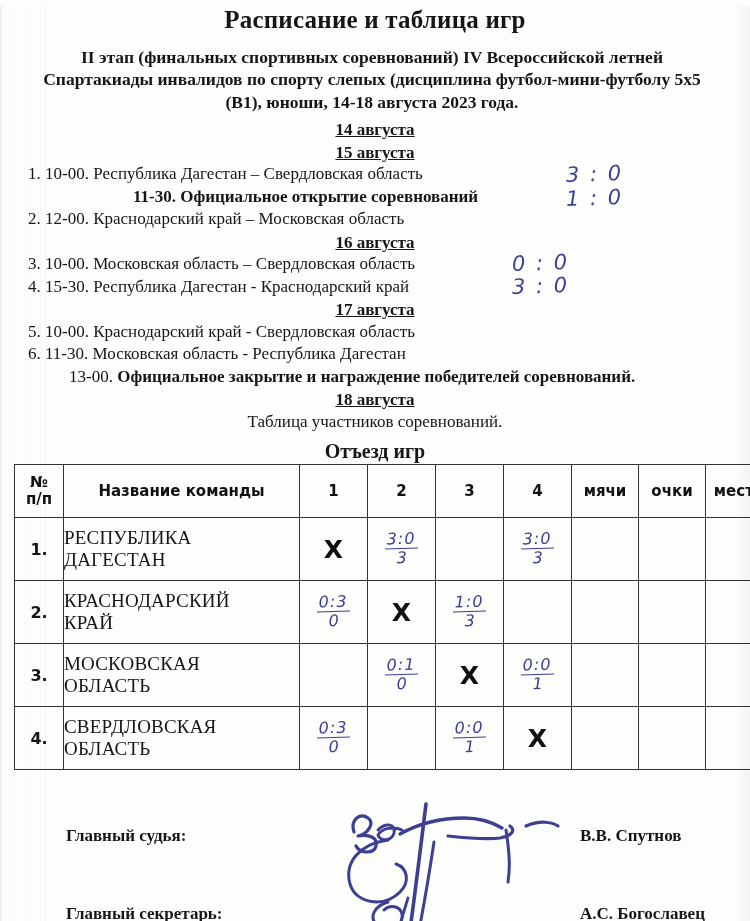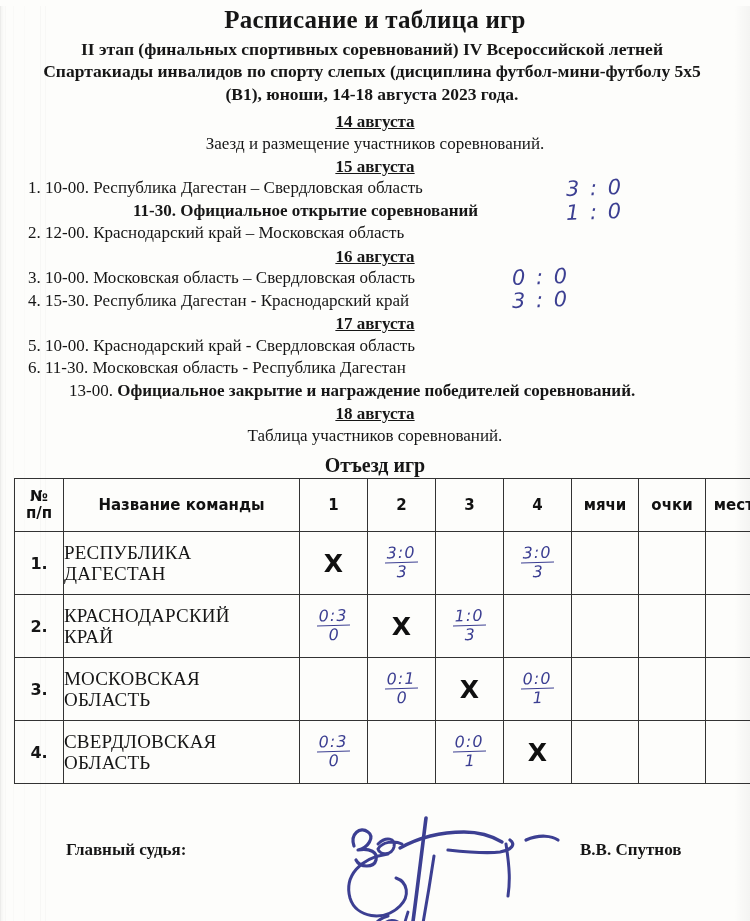--- a/index.html
+++ b/index.html
@@ -67,21 +67,21 @@
     font-weight: bold;
     letter-spacing: 0.2px;
     margin: 6px 0 0 0;
     line-height: 1.1;
   }
   .subtitle {
     text-align: center;
     font-size: 17.5px;
     font-weight: bold;
     line-height: 1.3;
-    margin: 4px 12px 0 6px;
+    margin: 12px 12px 0 6px;
   }
   .subtitle .ln {
     display: block;
     white-space: nowrap;
   }
 
   
   .schedule {
     margin-top: 5px;
     font-size: 17px;
@@ -260,21 +260,20 @@
     <span class="ln">II этап (финальных спортивных соревнований) IV Всероссийской летней</span>
     <span class="ln">Спартакиады инвалидов по спорту слепых (дисциплина футбол-мини-футболу 5x5</span>
     <span class="ln">(В1), юноши, 14-18 августа 2023 года.</span>
   </div>
 
   <div class="schedule">
 
     <div class="day-heading">
       <span>14 августа</span>
     </div>
-    <div class="note-line">Заезд и размещение участников соревнований.</div>
 
     <div class="day-heading">
       <span>15 августа</span>
     </div>
 
     <div class="match-row">
       <span>1.  10-00. Республика Дагестан – Свердловская область</span>
       <span class="hand-score" style="left:566px; top:-2px;">3 : 0</span>
     </div>
 

